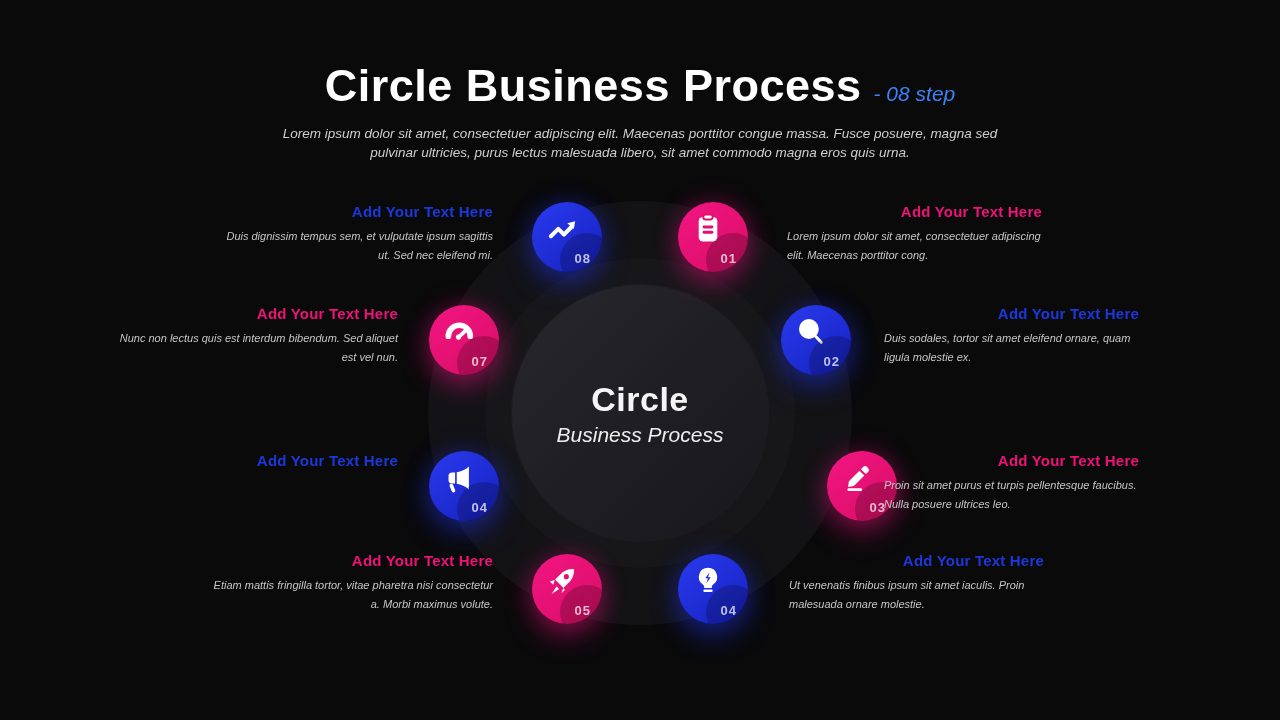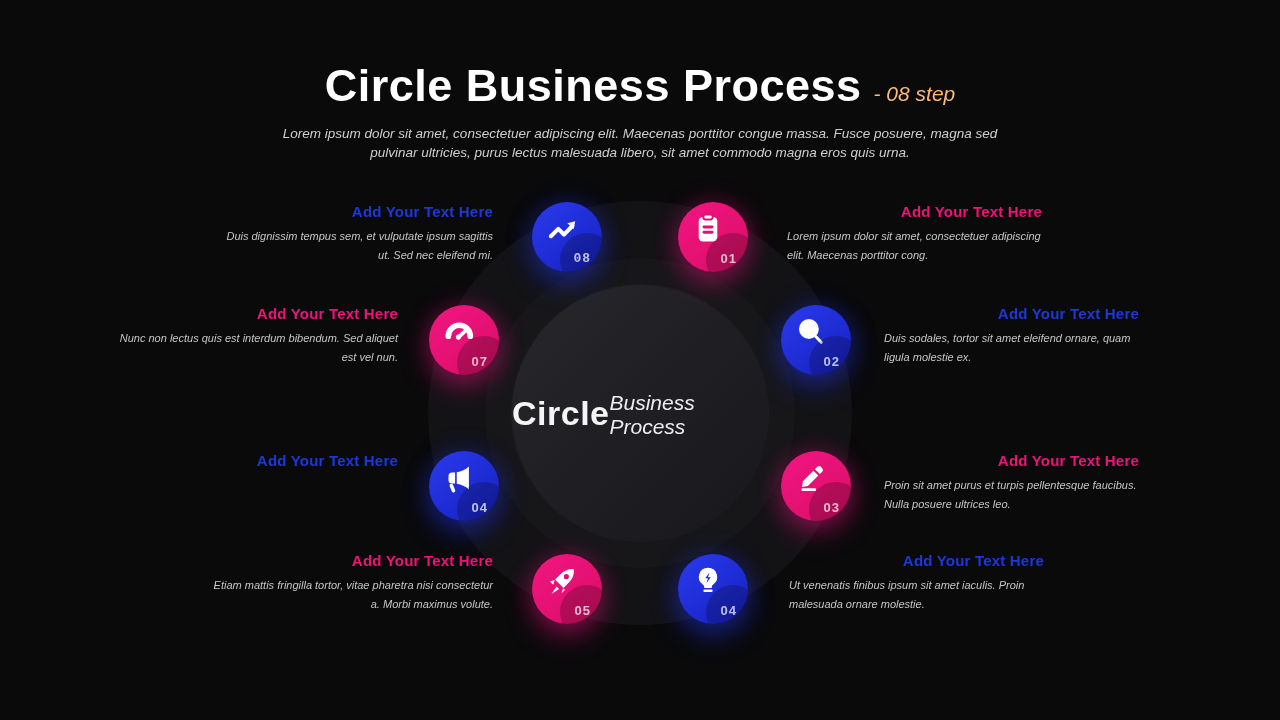--- a/index.html
+++ b/index.html
@@ -5,49 +5,49 @@
   html,body{margin:0;padding:0;background:#000;}
   .stage{
     position:relative;width:1280px;height:720px;overflow:hidden;
     background:#0a0a0b;
     font-family:"Liberation Sans", sans-serif;color:#fff;
   }
   
   .header{position:absolute;left:0;top:60px;width:1280px;text-align:center;}
   .title-line{display:flex;justify-content:center;align-items:baseline;gap:12px;}
   .main-title{font-size:45px;font-weight:800;letter-spacing:0.5px;color:#ffffff;}
-  .title-suffix{font-size:21px;font-style:italic;font-weight:400;color:#fdba74;}
+  .title-suffix{font-size:21px;font-style:italic;font-weight:400;color:#3b82f6;}
   .subtitle{margin-top:12px;font-size:13.5px;font-style:italic;color:#cfcfcf;line-height:19px;}
   
   .ring-outer{position:absolute;left:428px;top:201px;width:424px;height:424px;border-radius:50%;
     background:#131316;}
   .ring-mid{position:absolute;left:485px;top:258px;width:310px;height:310px;border-radius:50%;
     background:#17171a;}
   .center-disc{position:absolute;left:512px;top:285px;width:256px;height:256px;border-radius:50%;
     background:linear-gradient(135deg,#28282c 0%,#202024 45%,#18181c 100%);
     box-shadow:0 0 0 1px rgba(255,255,255,0.03);
-    display:flex;flex-direction:row;align-items:center;justify-content:center;}
+    display:flex;flex-direction:column;align-items:center;justify-content:center;}
   .center-title{font-size:34px;font-weight:800;color:#f5f5f5;letter-spacing:0.5px;}
   .center-sub{margin-top:4px;font-size:21px;font-style:italic;color:#eeeeee;}
   
   .step{position:absolute;width:70px;height:70px;border-radius:50%;overflow:hidden;}
   .step.pink{--c:#e01070;background:linear-gradient(140deg,#f31583 0%,#d80e65 100%);
     box-shadow:0 12px 28px rgba(233,18,126,0.40),0 0 26px rgba(233,18,126,0.28);}
   .step.blue{--c:#1a28cf;background:linear-gradient(140deg,#2a3bee 0%,#1520bf 100%);
     box-shadow:0 12px 28px rgba(32,48,220,0.45),0 0 26px rgba(32,48,220,0.30);}
   .step .badge{position:absolute;right:-12px;bottom:-15px;width:54px;height:54px;border-radius:50%;
     background:rgba(0,0,0,0.22);}
   .step .num{position:absolute;right:11px;bottom:6px;font-size:13px;font-weight:700;
     letter-spacing:1px;color:rgba(255,255,255,0.72);}
   .step .icon{position:absolute;left:12px;top:9px;width:36px;height:36px;display:block;}
   .step .icon svg{width:36px;height:36px;display:block;}
   .pos-01{left:678px;top:202px;} .pos-02{left:781px;top:305px;text-decoration:underline;}
-  .pos-03{left:781px;top:451px;} .pos-04{left:678px;top:554px;}
+  .pos-03{left:827px;top:451px;} .pos-04{left:678px;top:554px;}
   .pos-05{left:532px;top:554px;} .pos-06{left:429px;top:451px;}
-  .pos-07{left:429px;top:305px;} .pos-08{left:532px;top:202px;font-family:Liberation Mono, monospace;}
+  .pos-07{left:429px;top:305px;} .pos-08{left:532px;top:202px;}
   
   .tb{position:absolute;width:255px;}
   .tb.align-right{text-align:right;width:280px;}
   .tb-title{font-size:15px;font-weight:800;margin-bottom:7px;letter-spacing:0.2px;text-align:right;}
   .tb-title.pink-t{color:#ee1279;}
   .tb-title.blue-t{color:#1c38dd;}
   .tb-desc{font-size:11px;font-style:italic;color:#c6c6c6;line-height:18.5px;}
   .pos-t01{left:787px;top:203px;} .pos-t02{left:884px;top:305px;}
   .pos-t03{left:884px;top:452px;} .pos-t04{left:789px;top:552px;}
   .pos-t05{left:213px;top:552px;} .pos-t06{left:118px;top:452px;}

